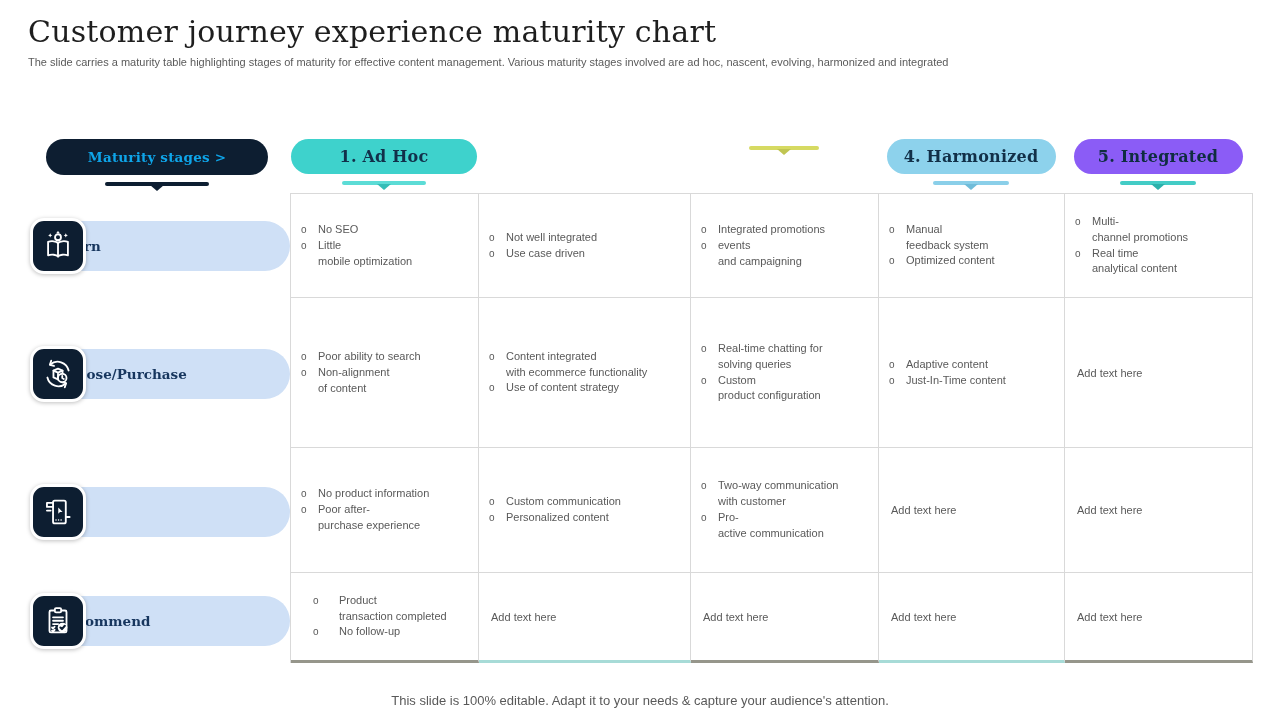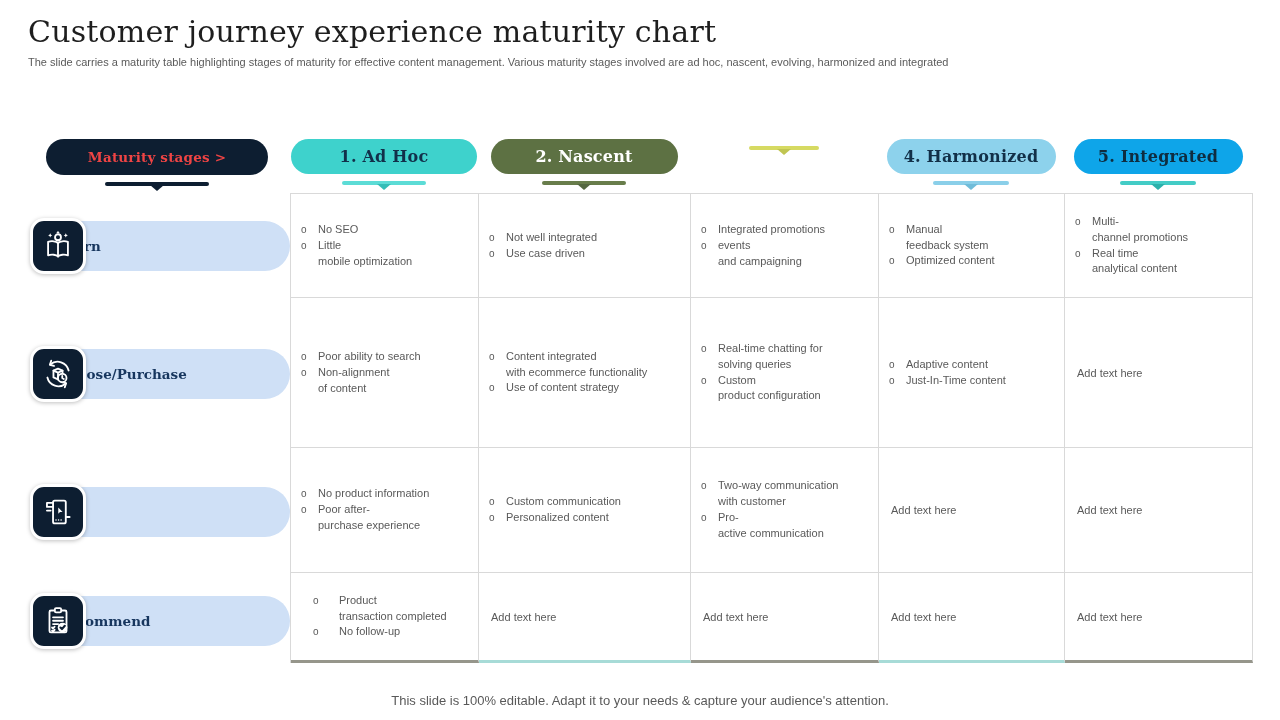--- a/index.html
+++ b/index.html
@@ -13,21 +13,21 @@
   .col-headers{position:absolute;left:290px;top:139px;width:962px;height:56px;}
   .colh{position:absolute;top:0;height:56px;}
   .pill{margin:0 auto;height:35px;border-radius:17.5px;display:flex;align-items:center;
         justify-content:center;font-family:"DejaVu Serif",serif;font-weight:bold;
         font-size:16px;letter-spacing:.2px;}
   .underline{margin:7px auto 0;height:4px;border-radius:2px;position:relative;}
   .underline .tri{position:absolute;left:50%;top:3px;transform:translateX(-50%);
         width:0;height:0;border-left:7px solid transparent;border-right:7px solid transparent;}
   
   .corner{position:absolute;left:46px;top:139px;width:222px;height:56px;}
-  .corner .pill{width:222px;height:36px;border-radius:18px;background:#0d1e31;color:#ef4444;
+  .corner .pill{width:222px;height:36px;border-radius:18px;background:#0d1e31;color:#0ea5e9;
         font-size:13.5px;}
   .corner .underline{width:104px;background:#0d1e31;}
   .corner .tri{border-top:6px solid #0d1e31;}
   
   .rowlabel{position:absolute;left:30px;width:262px;height:54px;}
   .row-pill{position:absolute;left:27px;top:1px;width:233px;height:50px;border-radius:25px;
         background:#cfe0f6;display:flex;align-items:center;box-sizing:border-box;
         font-family:"DejaVu Serif",serif;font-weight:bold;font-size:13.5px;color:#17365e;}
   .row-icon{position:absolute;left:0;top:-2px;width:50px;height:50px;background:#0d1e31;
         border:3px solid #ffffff;border-radius:14px;box-shadow:0 1px 4px rgba(0,0,0,.25);
@@ -67,39 +67,33 @@
       </div>
   </div>
 
   <div class="col-headers" id="colHeaders">
       <div class="colh" style="left: 0px; width: 188px;">
         <div class="pill" style="width: 186px; background: rgb(62, 210, 204); color: rgb(18, 48, 74);">1. Ad Hoc</div>
         <div class="underline" style="width: 84px; background: rgb(92, 220, 214);">
           <div class="tri" style="border-top: 6px solid rgb(51, 189, 183);"></div>
         </div>
       </div>
-      <div class="colh" style="left: 188px; width: 212px;">
-        <div class="pill" style="width: 187px; background: rgb(93, 113, 67); color: rgb(255, 255, 255);">2. Nascent</div>
-        <div class="underline" style="width: 84px; background: rgb(104, 125, 75);">
-          <div class="tri" style="border-top: 6px solid rgb(84, 103, 64);"></div>
-        </div>
-      </div>
       <div class="colh" style="left: 400px; width: 188px;">
         <div class="underline" style="width: 70px; background: rgb(214, 218, 98);">
           <div class="tri" style="border-top: 6px solid rgb(192, 197, 82);"></div>
         </div>
       </div>
       <div class="colh" style="left: 588px; width: 186px;">
         <div class="pill" style="width: 169px; background: rgb(141, 210, 236); color: rgb(18, 48, 72);">4. Harmonized</div>
         <div class="underline" style="width: 76px; background: rgb(138, 207, 233);">
           <div class="tri" style="border-top: 6px solid rgb(111, 188, 217);"></div>
         </div>
       </div>
       <div class="colh" style="left: 774px; width: 188px;">
-        <div class="pill" style="width: 169px; background: #0ea5e9; color: rgb(15, 45, 64);">5. Integrated</div>
+        <div class="pill" style="width: 169px; background: #8b5cf6; color: rgb(15, 45, 64);">5. Integrated</div>
         <div class="underline" style="width: 76px; background: rgb(67, 204, 198);">
           <div class="tri" style="border-top: 6px solid rgb(43, 177, 171);"></div>
         </div>
       </div>
     </div>
 
   <div id="rowLabels">
       <div class="rowlabel" style="top: 220px;">
         <div class="row-pill">Learn</div>
         <div class="row-icon">

